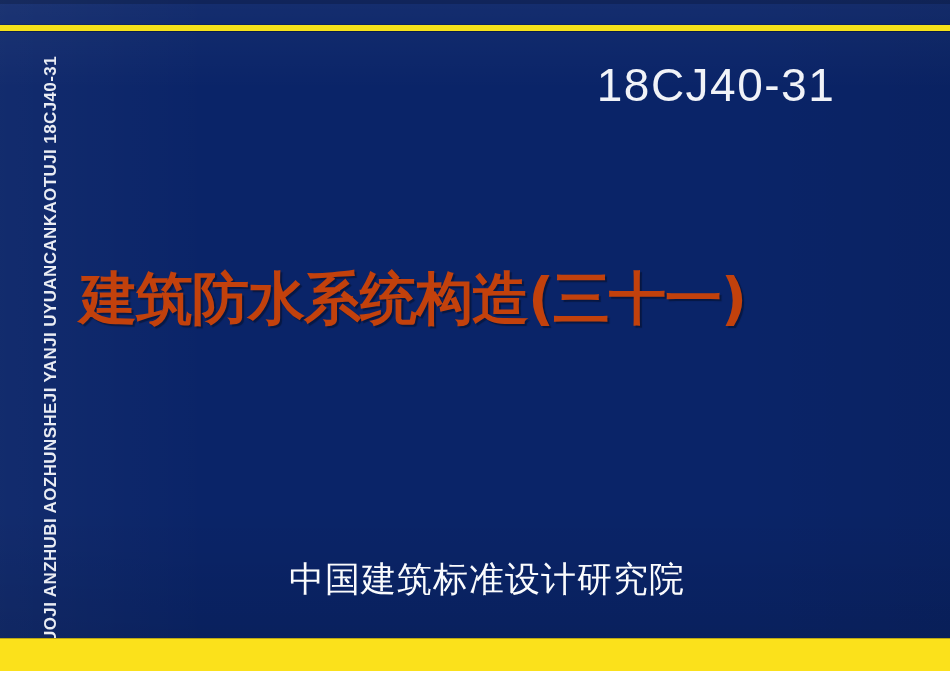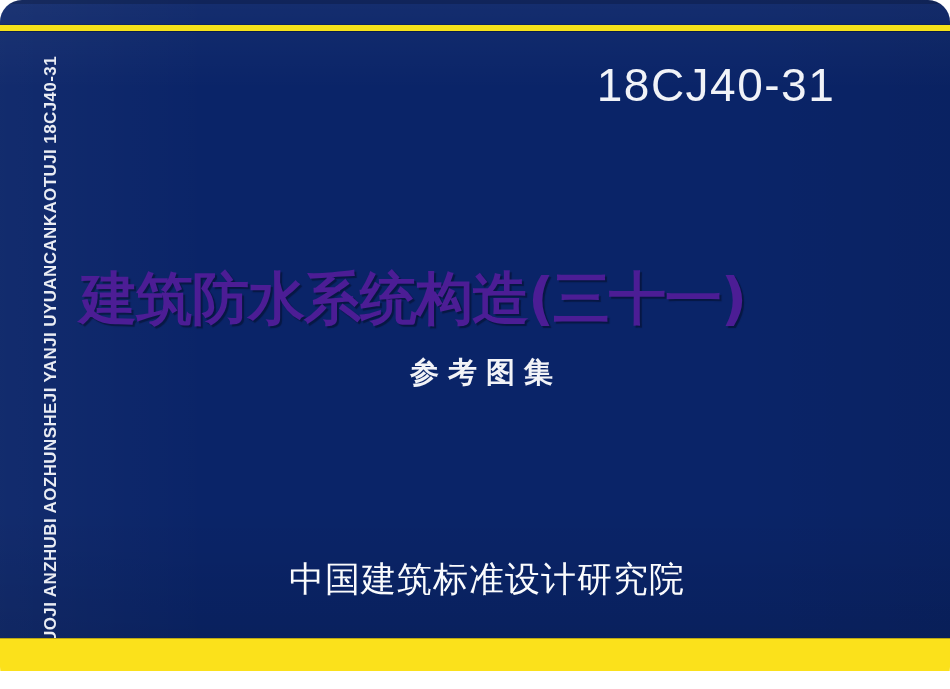--- a/index.html
+++ b/index.html
@@ -7,21 +7,20 @@
     padding: 0;
     background: #ffffff;
   }
   #page {
     position: relative;
     width: 950px;
     height: 689px;
     overflow: hidden;
     background: #ffffff;
     font-family: "Liberation Sans", sans-serif;
-    border-radius: 22px;
   }
   
   .cover-bg {
     position: absolute;
     left: 0;
     top: 0;
     width: 950px;
     height: 638px;
     background: #0a2468;
     background-image:
@@ -82,21 +81,21 @@
   }
   
   .main-title {
     position: absolute;
     left: 0;
     top: 262px;
     width: 804px;
     padding-left: 22px;
     box-sizing: border-box;
     text-align: center;
-    color: #4c1d95;
+    color: #c2410c;
     font-family: "DejaVu Sans", sans-serif;
     font-size: 57px;
     font-weight: bold;
     letter-spacing: -1px;
     line-height: 72px;
     white-space: nowrap;
     text-shadow: 2px 2px 1px rgba(0,0,0,0.35);
   }
   
   .subtitle {
@@ -162,21 +161,20 @@
 <div id="page">
 
   <div class="cover-bg"></div>
   <div class="top-seam"></div>
   <div class="top-rule"></div>
 
   <div class="code-number">18CJ40-31</div>
 
   <div class="main-title">建筑防水系统构造(三十一)</div>
 
-  <div class="subtitle">参考图集</div>
 
   <div class="institute">中国建筑标准设计研究院</div>
 
   <div class="spine">
     <div class="spine-text">ZHONGGUOJI ANZHUBI AOZHUNSHEJI YANJI UYUANCANKAOTUJI  18CJ40-31</div>
   </div>
 
   <div class="bottom-band"></div>
   <div class="bottom-white"></div>
 

